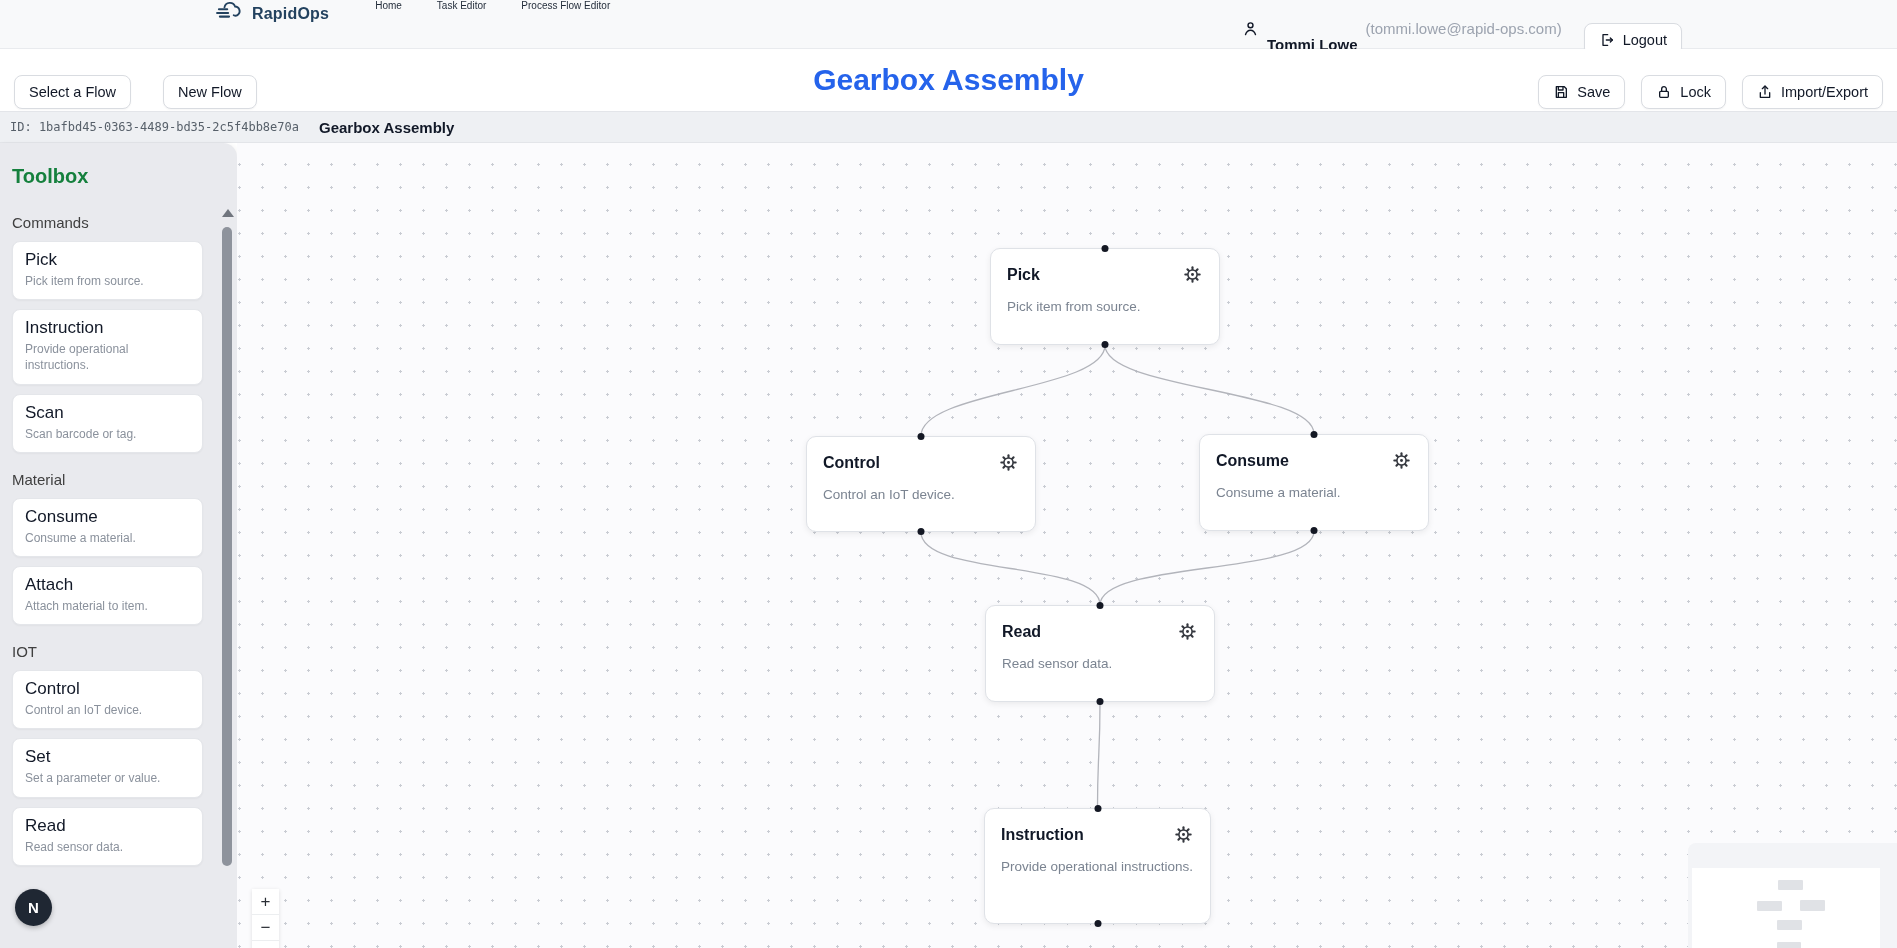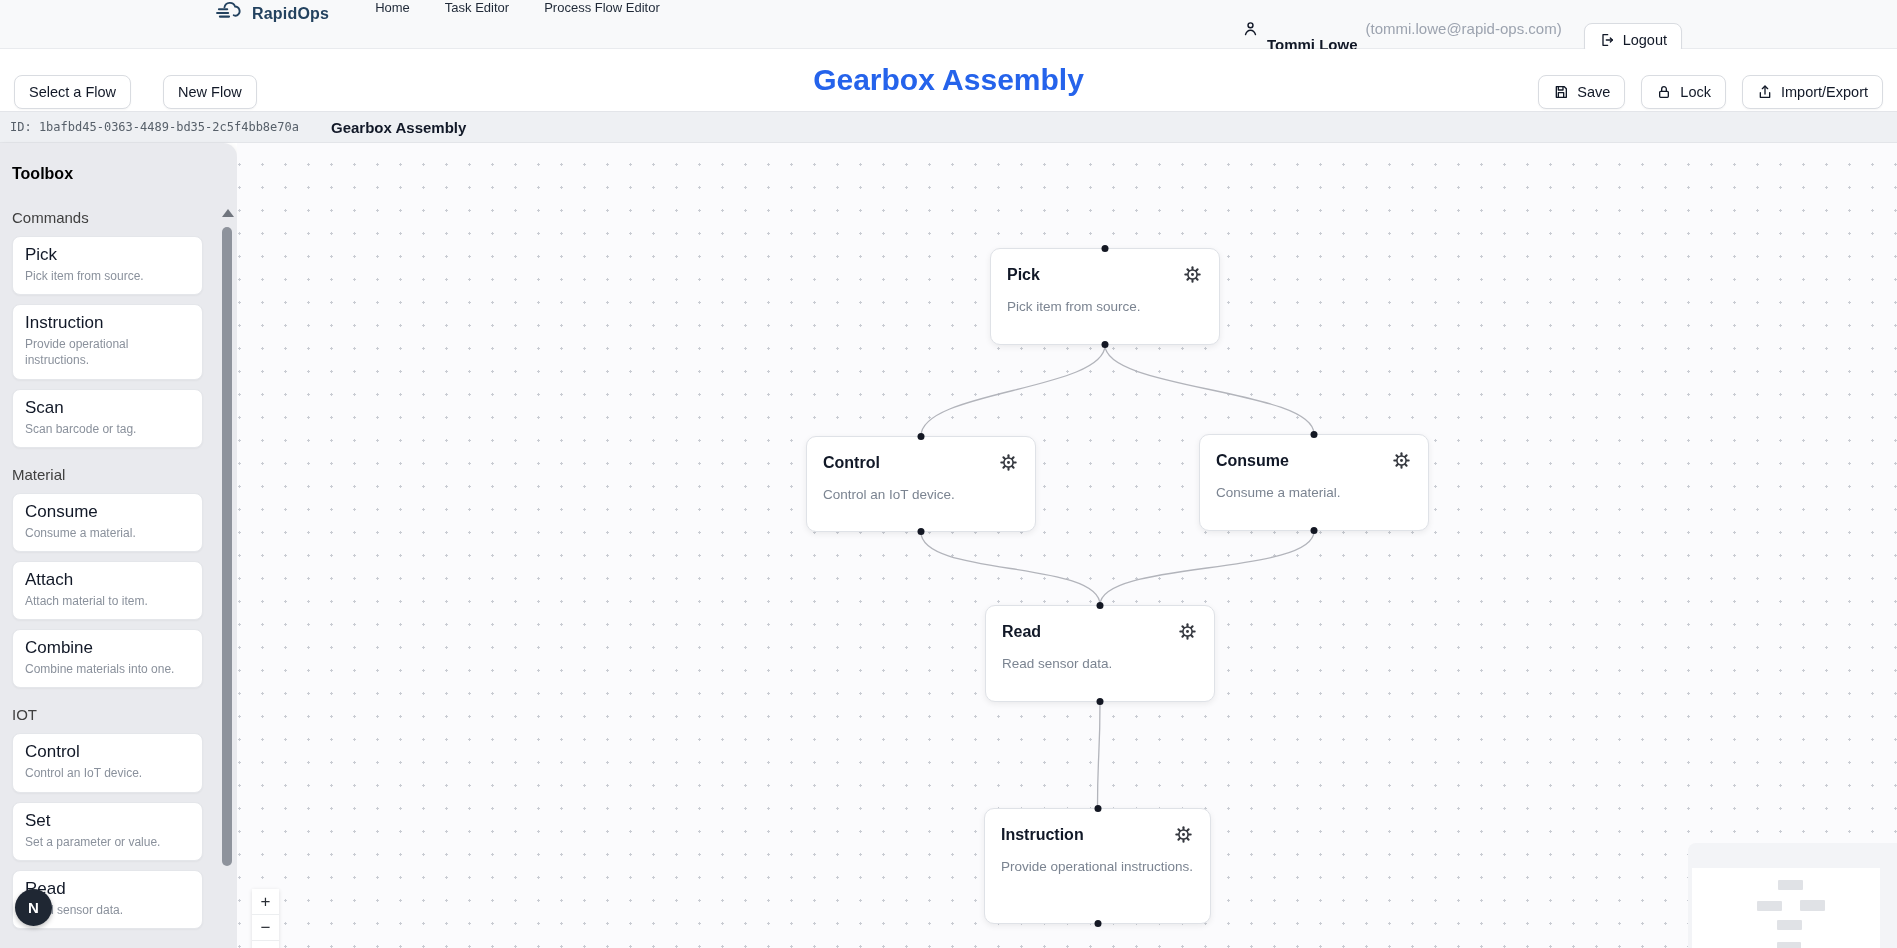--- a/index.html
+++ b/index.html
@@ -5,51 +5,51 @@
   * { margin:0; padding:0; box-sizing:border-box; }
   html,body { width:1897px; height:948px; overflow:hidden; }
   body { font-family:"Liberation Sans", sans-serif; color:#1f2937; background:#fff; position:relative; }
 
   
   .app-header { height:49px; background:#f8f9fa; border-bottom:1px solid #e9ebee; }
   .header-inner { width:1467px; margin:0 auto; height:100%; display:flex; align-items:flex-start; }
   .brand { display:flex; align-items:center; gap:7px; cursor:pointer; }
   .brand-text { font-size:16px; font-weight:700; color:#23425f; letter-spacing:.2px; }
   .nav { display:flex; gap:35px; margin-left:46px; }
-  .nav-item { font-size:13px; color:#1f2937; font-weight:500; cursor:pointer; }
+  .nav-item { font-size:10px; color:#1f2937; font-weight:500; cursor:pointer; }
   .user-area { margin-left:auto; display:flex; align-items:center; gap:8px; }
   .user-name { font-size:15px; font-weight:700; color:#111827;margin-top:32px; }
   .user-email { font-size:15px; color:#9ca3af; }
   .btn { background:#fff; border:1px solid #d9dce1; border-radius:8px; height:34px;
          padding:0 14px; font-size:14.5px; color:#111827; font-weight:500;
          display:inline-flex; align-items:center; gap:8px; cursor:pointer;
          box-shadow:0 1px 2px rgba(0,0,0,.04); font-family:inherit;margin-top:23px; }
   .btn svg { flex:0 0 auto; }
   .logout-btn { margin-left:14px; height:33px; }
 
   
   .toolbar { height:62px; background:#fff; display:flex; align-items:center; padding:0 14px; position:relative; }
   .toolbar-left { display:flex; gap:32px; }
   .toolbar-right { margin-left:auto; display:flex; gap:16px; }
   .page-title { position:absolute; left:50%; top:50%; transform:translate(-50%,-50%);
                 font-size:30px; font-weight:700; color:#2563eb; white-space:nowrap; }
 
   
   .id-bar { height:32px; background:#eef0f3; border-top:1px solid #e3e5e9; border-bottom:1px solid #e3e5e9;
-            display:flex; align-items:center; padding:0 10px; gap:32px; }
+            display:flex; align-items:center; padding:0 10px; gap:20px; }
   .flow-id { font-family:"DejaVu Sans Mono","Liberation Mono",monospace; font-size:12px; color:#57606a; }
   .flow-name { font-size:15px; font-weight:700; color:#111827; }
 
   
   .main { display:flex; height:805px; }
 
   
   .sidebar { width:237px; background:#e9eaee; position:relative; flex:0 0 auto;
              border-radius:0 14px 0 0; box-shadow:2px 0 4px rgba(0,0,0,.04); padding:22px 34px 0 12px; }
-  .toolbox-title { font-size:16px; font-weight:700; color:#000000; margin-bottom:26px; }
+  .toolbox-title { font-size:20px; font-weight:700; color:#15803d; margin-bottom:26px; }
   .section-label { font-size:15px; color:#404040; margin:18px 0 10px; }
   .tool-card { background:#fff; border:1px solid #e4e6ea; border-radius:8px; padding:8px 12px 10px;
                margin-bottom:9px; box-shadow:0 1px 2px rgba(0,0,0,.04); cursor:grab; }
   .tool-card-title { font-size:17px; font-weight:500; color:#111827; }
   .tool-card-desc { font-size:12px; color:#8a919c; margin-top:3px; line-height:1.35; }
   .sb-up { position:absolute; left:222px; top:66px; width:0; height:0;
            border-left:6px solid transparent; border-right:6px solid transparent;
            border-bottom:8px solid #70757e; cursor:pointer; }
   .sb-thumb { position:absolute; left:222px; top:84px; width:10px; height:639px;
               background:#8e939c; border-radius:5px; cursor:pointer; }
@@ -194,24 +194,20 @@
         </div>
         <div class="section-label">Material</div>
         <div class="tool-card">
           <div class="tool-card-title">Consume</div>
           <div class="tool-card-desc">Consume a material.</div>
         </div>
         <div class="tool-card">
           <div class="tool-card-title">Attach</div>
           <div class="tool-card-desc">Attach material to item.</div>
         </div>
-        <div class="tool-card">
-          <div class="tool-card-title">Combine</div>
-          <div class="tool-card-desc">Combine materials into one.</div>
-        </div>
         <div class="section-label">IOT</div>
         <div class="tool-card">
           <div class="tool-card-title">Control</div>
           <div class="tool-card-desc">Control an IoT device.</div>
         </div>
         <div class="tool-card">
           <div class="tool-card-title">Set</div>
           <div class="tool-card-desc">Set a parameter or value.</div>
         </div>
         <div class="tool-card">

